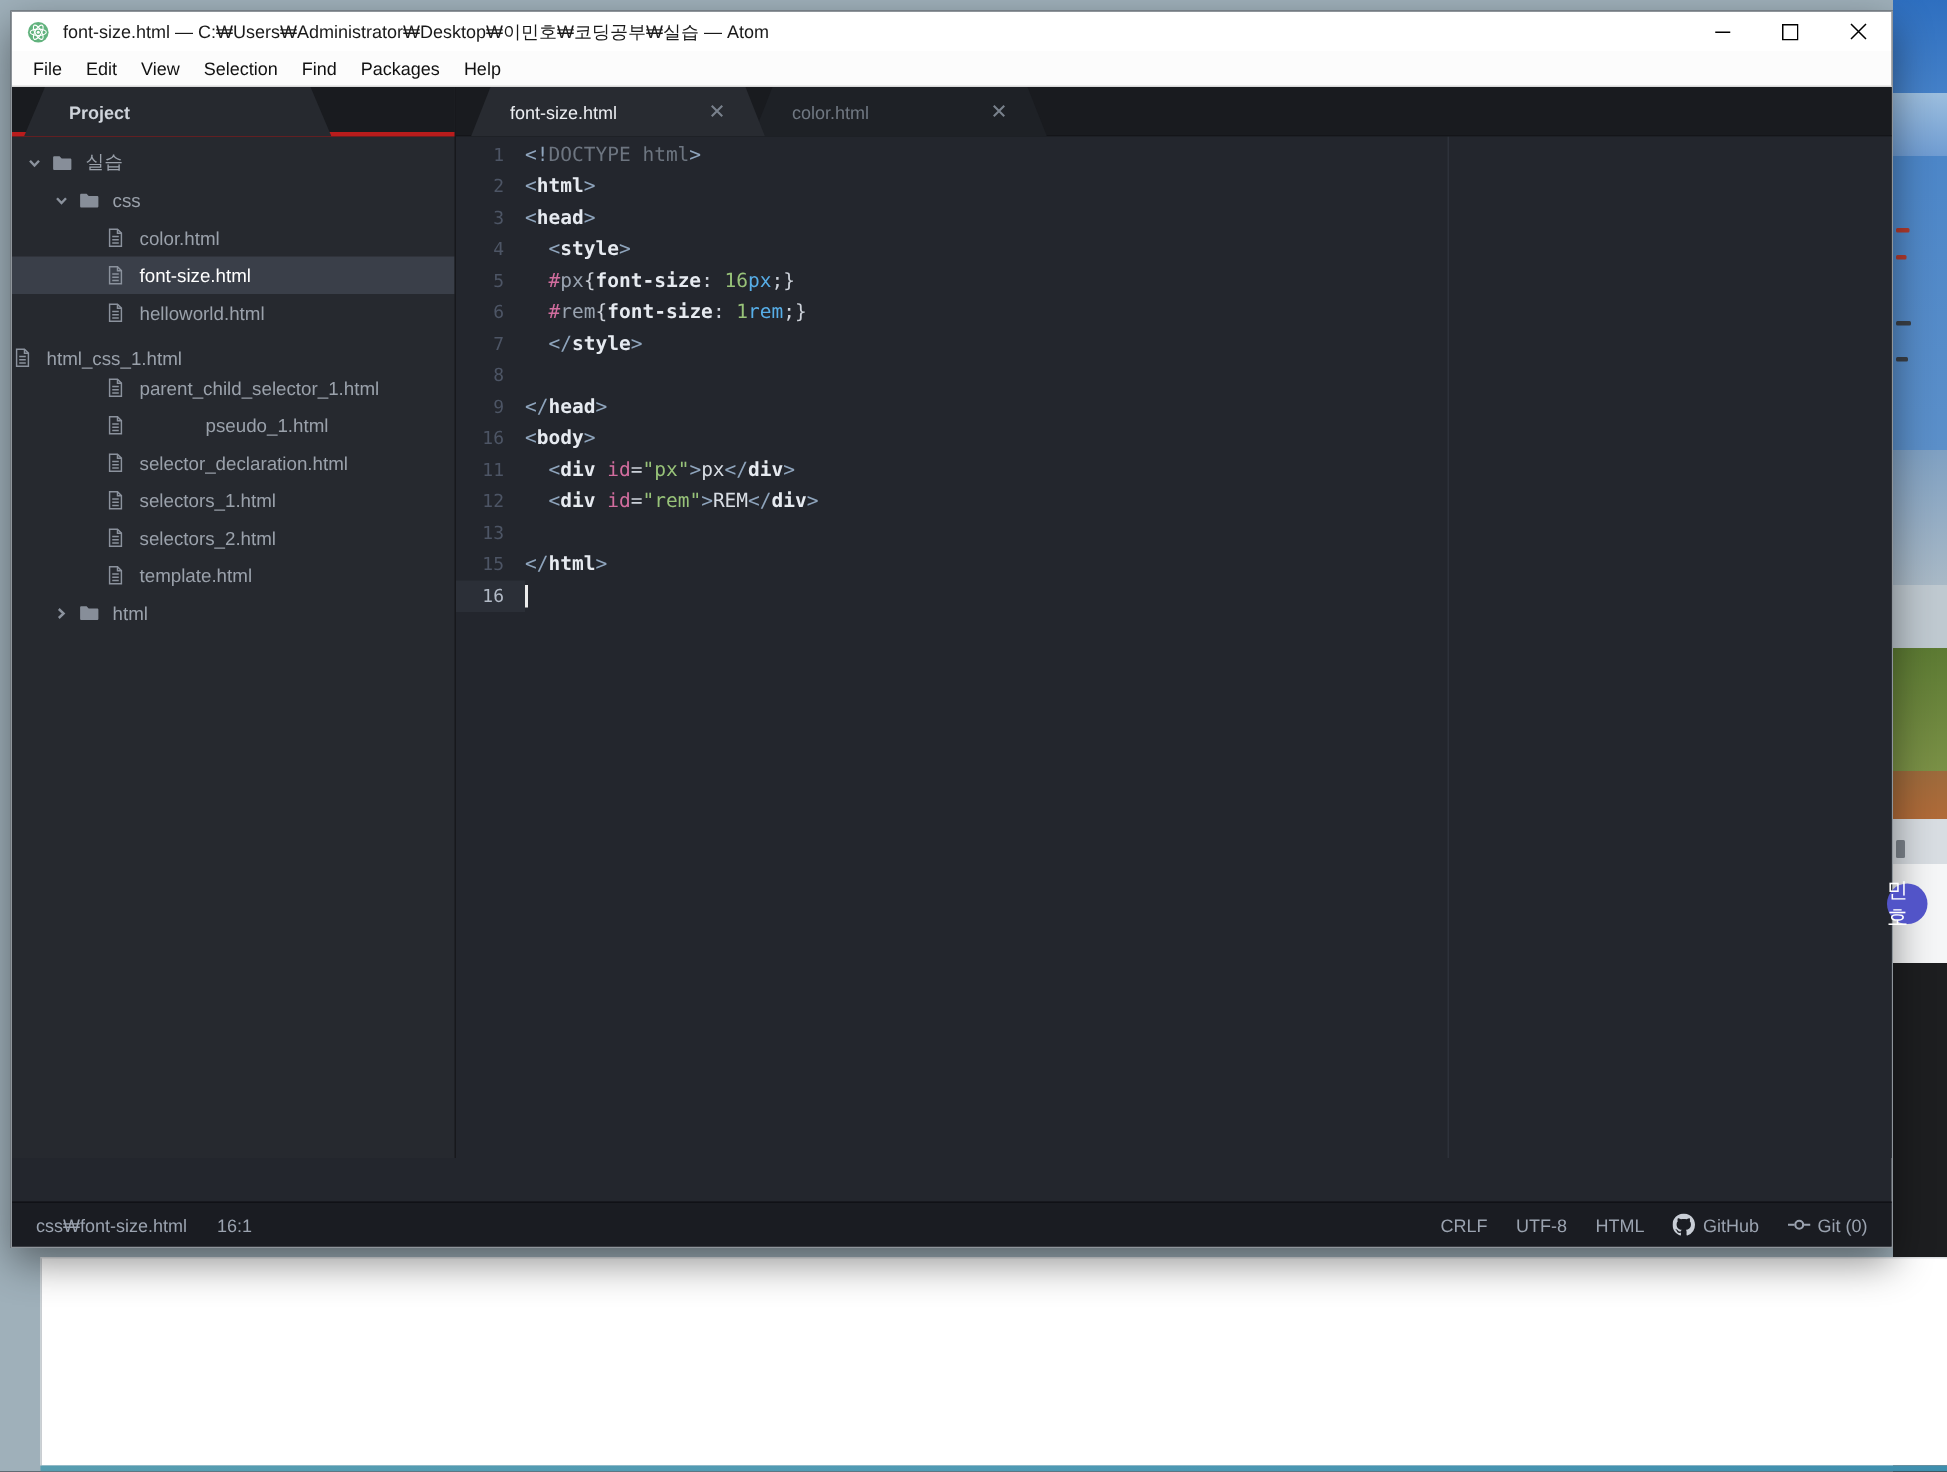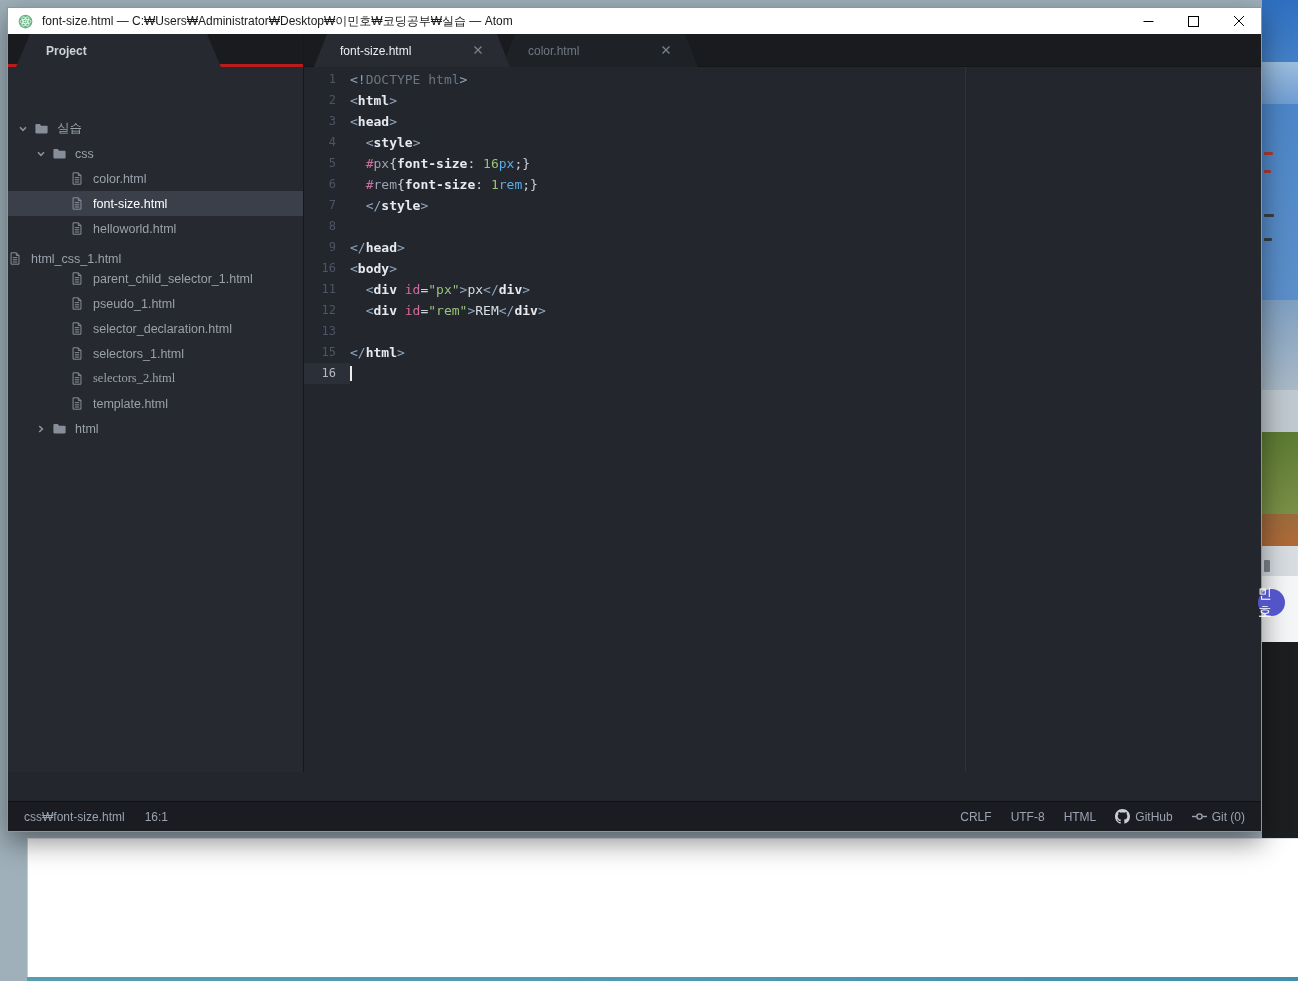--- a/index.html
+++ b/index.html
@@ -164,30 +164,39 @@
             </svg>
         </span>
         <span class="win-btn">
           <svg width="12" height="12" viewBox="0 0 12 12">
               <path d="M1 1 L11 11 M11 1 L1 11" stroke="#000" stroke-width="1"></path>
             </svg>
         </span>
       </span>
     </div>
 
+    <div class="menubar" id="menu-bar">
+        <span class="menu-item">File</span>
+        <span class="menu-item">Edit</span>
+        <span class="menu-item">View</span>
+        <span class="menu-item">Selection</span>
+        <span class="menu-item">Find</span>
+        <span class="menu-item">Packages</span>
+        <span class="menu-item">Help</span>
+      </div>
 
     <div class="main">
       <div class="tree-panel">
         <div class="dock-header">
           <div class="project-tab">
             <span>Project</span>
           </div>
         </div>
         <div class="tree" id="tree">
-            <div class="tree-row" style="padding-left: 10px; margin-top: 44px;">
+            <div class="tree-row" style="padding-left: 10px;">
               <span class="chevron">
                 <svg width="10" height="10" viewBox="0 0 10 10">
                   <path d="M2 3.2 L5 6.4 L8 3.2" stroke="#8b929d" stroke-width="1.6" fill="none"></path>
                 </svg>
               </span>
               <span class="tree-icon">
                 <svg width="15" height="15" viewBox="0 0 16 16">
                   <path d="M1.5 4.2c0-.5.4-.9.9-.9h3.7l1.5 1.7h6c.5 0 .9.4.9.9v6.4c0 .5-.4.9-.9.9H2.4c-.5 0-.9-.4-.9-.9z" fill="#878e99"></path>
                 </svg>
               </span>
@@ -259,21 +268,21 @@
                 <svg width="14" height="15" viewBox="0 0 16 16" fill="none" stroke="#8b929d" stroke-width="1.1">
                   <path d="M3.5 1.5h6l3 3v10h-9z"></path>
                   <path d="M9.5 1.5v3h3"></path>
                   <line x1="5.5" y1="7" x2="10.5" y2="7"></line>
                   <line x1="5.5" y1="9.5" x2="10.5" y2="9.5"></line>
                   <line x1="5.5" y1="12" x2="10.5" y2="12"></line>
                 </svg>
               </span>
               <span class="tree-label">parent_child_selector_1.html</span>
             </div>
-            <div class="tree-row" style="padding-left: 62px;">
+            <div class="tree-row" style="padding-left: 62px; gap: 44px;">
               <span class="tree-icon">
                 <svg width="14" height="15" viewBox="0 0 16 16" fill="none" stroke="#8b929d" stroke-width="1.1">
                   <path d="M3.5 1.5h6l3 3v10h-9z"></path>
                   <path d="M9.5 1.5v3h3"></path>
                   <line x1="5.5" y1="7" x2="10.5" y2="7"></line>
                   <line x1="5.5" y1="9.5" x2="10.5" y2="9.5"></line>
                   <line x1="5.5" y1="12" x2="10.5" y2="12"></line>
                 </svg>
               </span>
               <span class="tree-label">pseudo_1.html</span>
@@ -295,21 +304,21 @@
                 <svg width="14" height="15" viewBox="0 0 16 16" fill="none" stroke="#8b929d" stroke-width="1.1">
                   <path d="M3.5 1.5h6l3 3v10h-9z"></path>
                   <path d="M9.5 1.5v3h3"></path>
                   <line x1="5.5" y1="7" x2="10.5" y2="7"></line>
                   <line x1="5.5" y1="9.5" x2="10.5" y2="9.5"></line>
                   <line x1="5.5" y1="12" x2="10.5" y2="12"></line>
                 </svg>
               </span>
               <span class="tree-label">selectors_1.html</span>
             </div>
-            <div class="tree-row" style="padding-left: 62px; font-family: Liberation Serif, serif;">
+            <div class="tree-row" style="padding-left: 62px;">
               <span class="tree-icon">
                 <svg width="14" height="15" viewBox="0 0 16 16" fill="none" stroke="#8b929d" stroke-width="1.1">
                   <path d="M3.5 1.5h6l3 3v10h-9z"></path>
                   <path d="M9.5 1.5v3h3"></path>
                   <line x1="5.5" y1="7" x2="10.5" y2="7"></line>
                   <line x1="5.5" y1="9.5" x2="10.5" y2="9.5"></line>
                   <line x1="5.5" y1="12" x2="10.5" y2="12"></line>
                 </svg>
               </span>
               <span class="tree-label">selectors_2.html</span>

